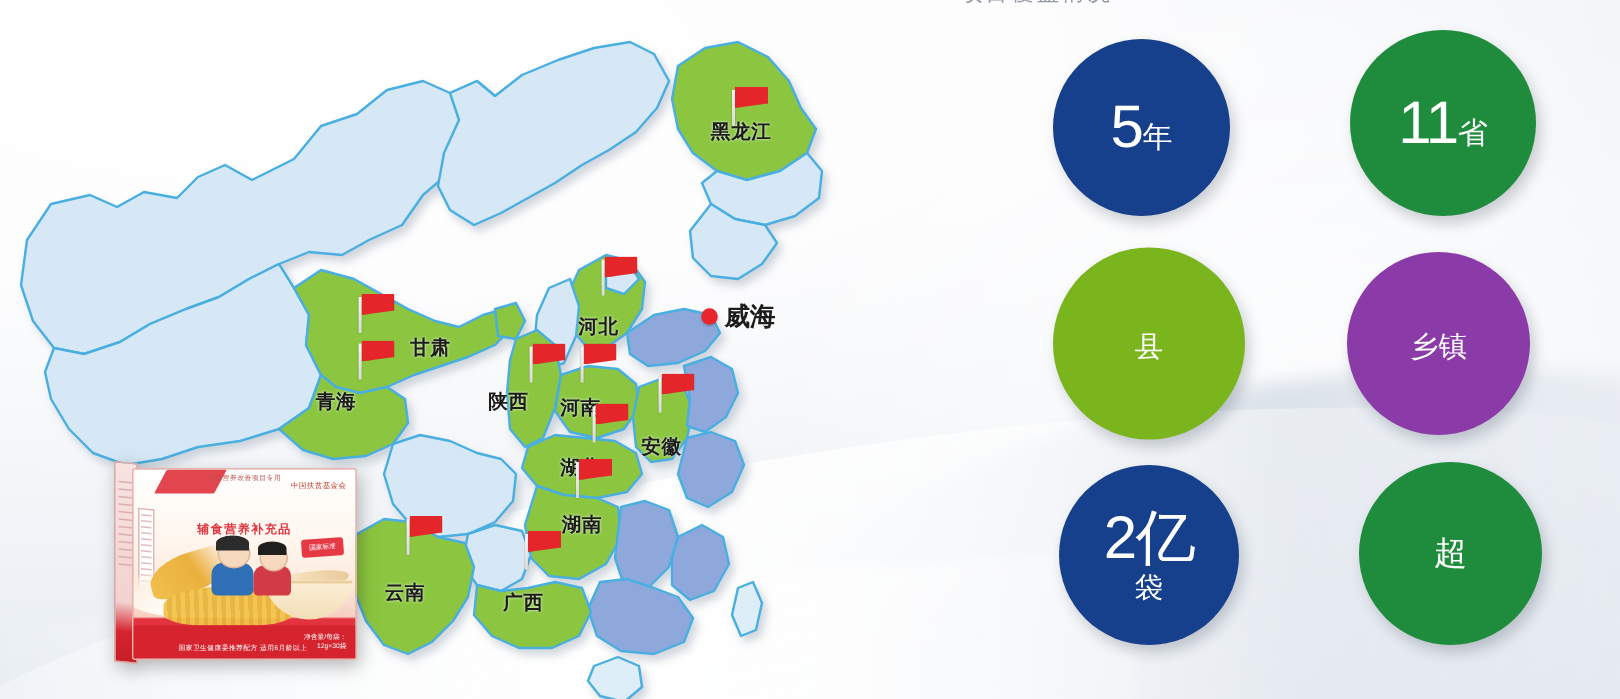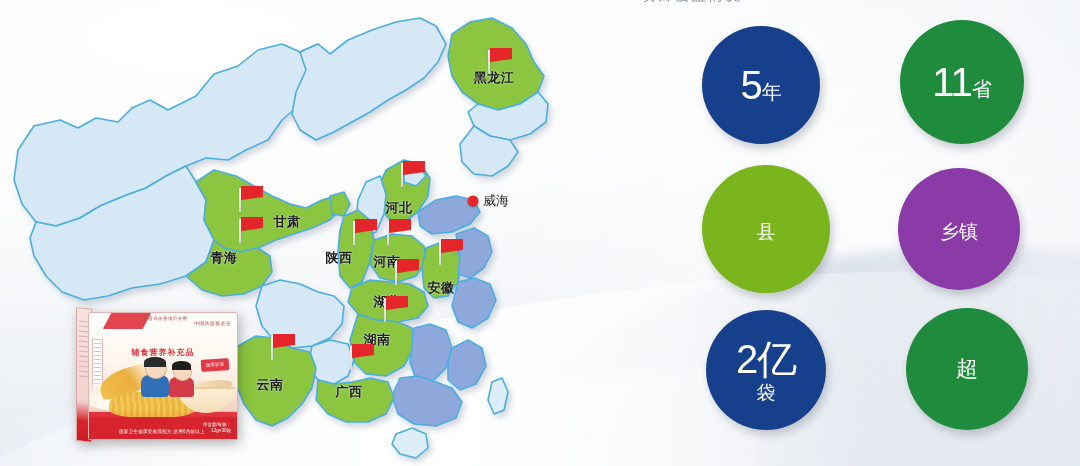--- a/index.html
+++ b/index.html
@@ -41,31 +41,31 @@
   }
 
   
   .header-sliver{
     position:absolute;left:640px;top:-14px;width:220px;height:18px;
     color:#3c4a63;font-size:15px;letter-spacing:2px;
     overflow:hidden;opacity:.55;white-space:nowrap;
   }
 
   
-  #map-wrap{position:absolute;left:0px;top:0px;width:660px;height:394px;}
+  #map-wrap{position:absolute;left:0px;top:10px;width:660px;height:394px;}
   #map-svg{position:absolute;left:0;top:0;}
 
   .prov-label{
     position:absolute;font-size:13px;color:#1c1c1c;font-weight:700;
     letter-spacing:.5px;white-space:nowrap;
     text-shadow:0 0 2px rgba(255,255,255,.85);
     transform:translate(-50%,-50%);
   }
   .city-label{
-    position:absolute;font-size:13px;color:#1c1c1c;font-weight:400;
+    position:absolute;font-size:17px;color:#1c1c1c;font-weight:700;
     white-space:nowrap;transform:translate(0,-50%);
     text-shadow:0 0 2px rgba(255,255,255,.85);
   }
   .city-dot{
     position:absolute;width:11px;height:11px;border-radius:50%;
     background:#e8252a;transform:translate(-50%,-50%);
     box-shadow:0 1px 2px rgba(0,0,0,.25);
   }
   
   .flag{position:absolute;width:26px;height:26px;transform:translate(-2px,-24px);}
@@ -317,21 +317,21 @@
 
     <div id="prov-labels">
         <div class="prov-label" style="left: 494px; top: 78px;">黑龙江</div>
         <div class="prov-label" style="left: 287px; top: 222px;">甘肃</div>
         <div class="prov-label" style="left: 224px; top: 258px;">青海</div>
         <div class="prov-label" style="left: 339px; top: 258px;">陕西</div>
         <div class="prov-label" style="left: 399px; top: 208px;">河北</div>
         <div class="prov-label" style="left: 387px; top: 262px;">河南</div>
         <div class="prov-label" style="left: 441px; top: 288px;">安徽</div>
         <div class="prov-label" style="left: 387px; top: 302px;">湖北</div>
-        <div class="prov-label" style="left: 377px; top: 340px;">湖南</div>
+        <div class="prov-label" style="left: 377px; top: 340px; padding-left: 22px;">湖南</div>
         <div class="prov-label" style="left: 270px; top: 385px; font-family: Liberation Mono, monospace;">云南</div>
         <div class="prov-label" style="left: 349px; top: 392px;">广西</div>
       </div>
     <div id="flag-layer">
         <div class="flag" style="left: 490px; top: 72px;">
           <div class="pole"></div>
           <div class="cloth"></div>
         </div>
         <div class="flag" style="left: 241px; top: 210px;">
           <div class="pole"></div>

